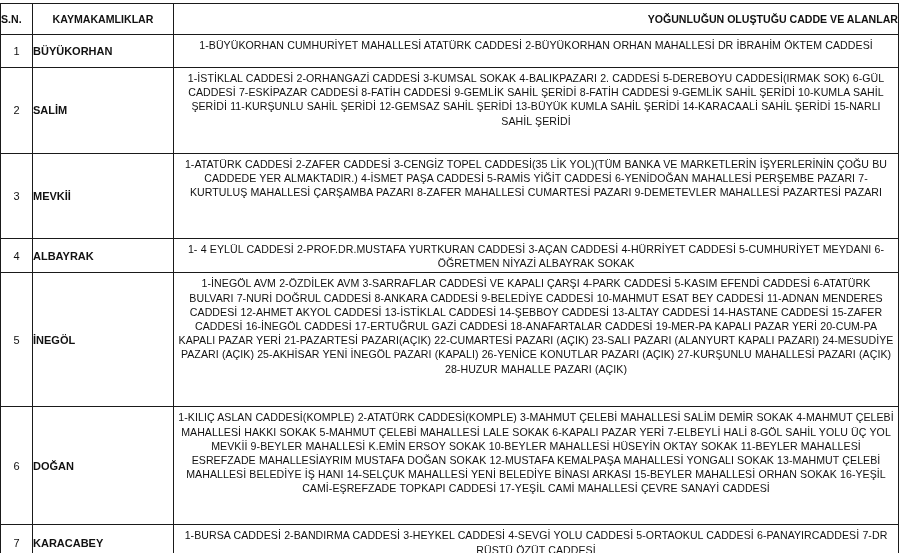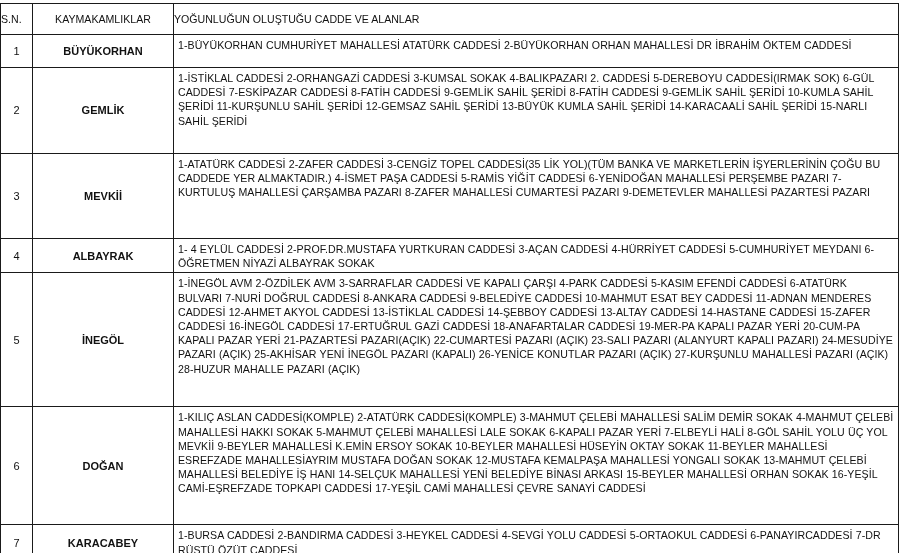--- a/index.html
+++ b/index.html
@@ -23,42 +23,43 @@
       table-layout: fixed;
       font-size: 10.6px;
       line-height: 14.2px;
     }
     table.main td, table.main th {
       border: 1.5px solid #1a1a1a;
       padding: 0;
       vertical-align: top;
     }
     th {
-      font-weight: normal;
+      font-weight: bold;
       height: 30px;
       vertical-align: middle !important;
     }
     th.sn { text-align: left; padding-left: 3px; }
     th.kay { text-align: center; padding-left: 3px; }
-    th.yog { text-align: left; }
+    th.yog { text-align: right; }
     td.num {
       text-align: center;
       vertical-align: middle !important;
       font-size: 11px;
     }
     td.district {
-      text-align: center;
+      text-align: left;
       vertical-align: middle !important;
       font-weight: bold;
       font-size: 11px;
     }
     td.areas {
       padding: 3px 4px 2px 4px !important;
       letter-spacing: 0.05px;
       word-spacing: 0.2px;
+      text-align: center;
     }
   </style>
 </head>
 <body>
 
 <table class="main">
   <colgroup>
     <col style="width:32px">
     <col style="width:141px">
     <col style="width:725px">
@@ -69,21 +70,21 @@
     <th class="kay">KAYMAKAMLIKLAR</th>
     <th class="yog">YOĞUNLUĞUN OLUŞTUĞU CADDE VE ALANLAR</th>
   </tr>
   <tr style="height:33px">
     <td class="num">1</td>
     <td class="district">BÜYÜKORHAN</td>
     <td class="areas">1-BÜYÜKORHAN CUMHURİYET MAHALLESİ ATATÜRK CADDESİ 2-BÜYÜKORHAN ORHAN MAHALLESİ DR İBRAHİM ÖKTEM CADDESİ</td>
   </tr>
   <tr style="height:86px">
     <td class="num">2</td>
-    <td class="district">GEMLİK</td>
+    <td class="district">SALİM</td>
     <td class="areas">1-İSTİKLAL CADDESİ 2-ORHANGAZİ CADDESİ 3-KUMSAL SOKAK 4-BALIKPAZARI 2. CADDESİ 5-DEREBOYU CADDESİ(IRMAK SOK) 6-GÜL CADDESİ 7-ESKİPAZAR CADDESİ 8-FATİH CADDESİ 9-GEMLİK SAHİL ŞERİDİ 8-FATİH CADDESİ 9-GEMLİK SAHİL ŞERİDİ 10-KUMLA SAHİL ŞERİDİ 11-KURŞUNLU SAHİL ŞERİDİ 12-GEMSAZ SAHİL ŞERİDİ 13-BÜYÜK KUMLA SAHİL ŞERİDİ 14-KARACAALİ SAHİL ŞERİDİ 15-NARLI SAHİL ŞERİDİ</td>
   </tr>
   <tr style="height:85px">
     <td class="num">3</td>
     <td class="district">MEVKİİ</td>
     <td class="areas">1-ATATÜRK CADDESİ 2-ZAFER CADDESİ 3-CENGİZ TOPEL CADDESİ(35 LİK YOL)(TÜM BANKA VE MARKETLERİN İŞYERLERİNİN ÇOĞU BU CADDEDE YER ALMAKTADIR.) 4-İSMET PAŞA CADDESİ 5-RAMİS YİĞİT CADDESİ 6-YENİDOĞAN MAHALLESİ PERŞEMBE PAZARI 7-KURTULUŞ MAHALLESİ ÇARŞAMBA PAZARI 8-ZAFER MAHALLESİ CUMARTESİ PAZARI 9-DEMETEVLER MAHALLESİ PAZARTESİ PAZARI</td>
   </tr>
   <tr style="height:25px">
     <td class="num">4</td>
     <td class="district">ALBAYRAK</td>

